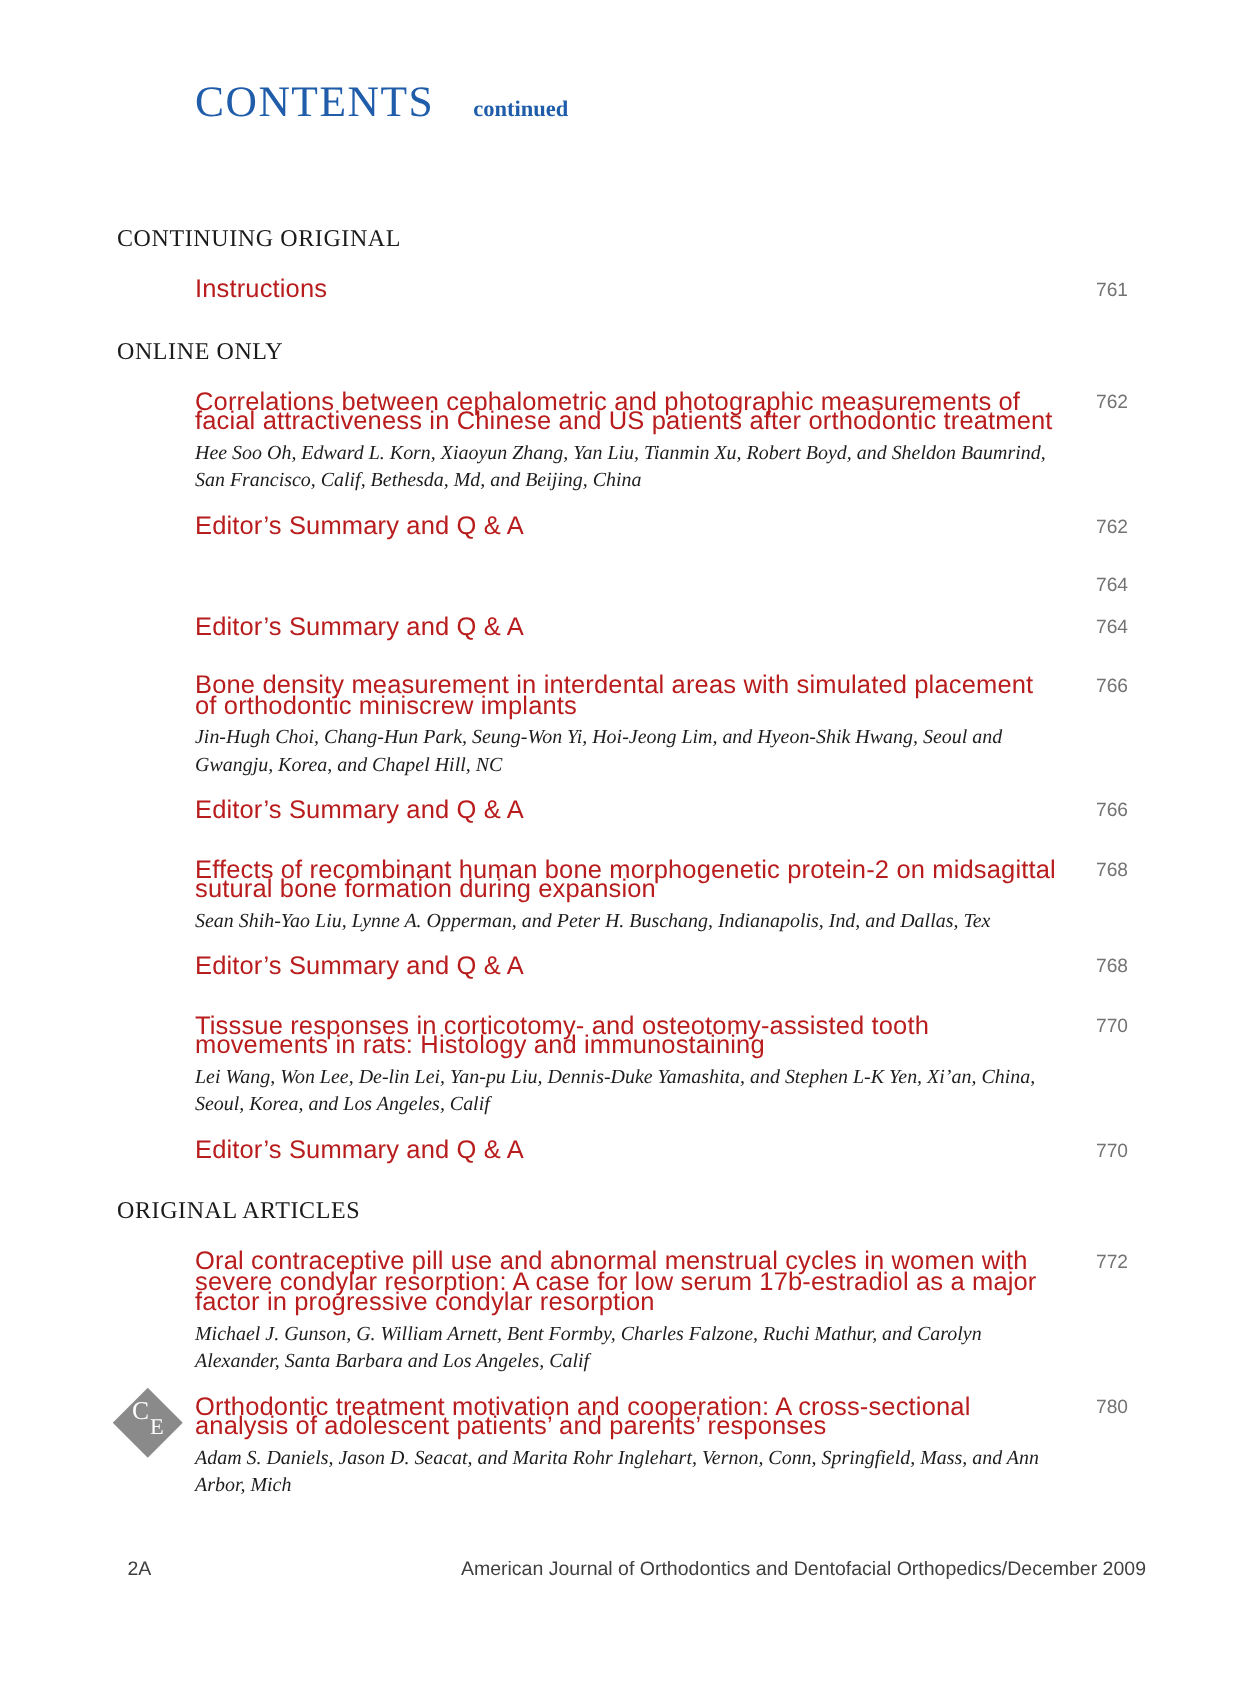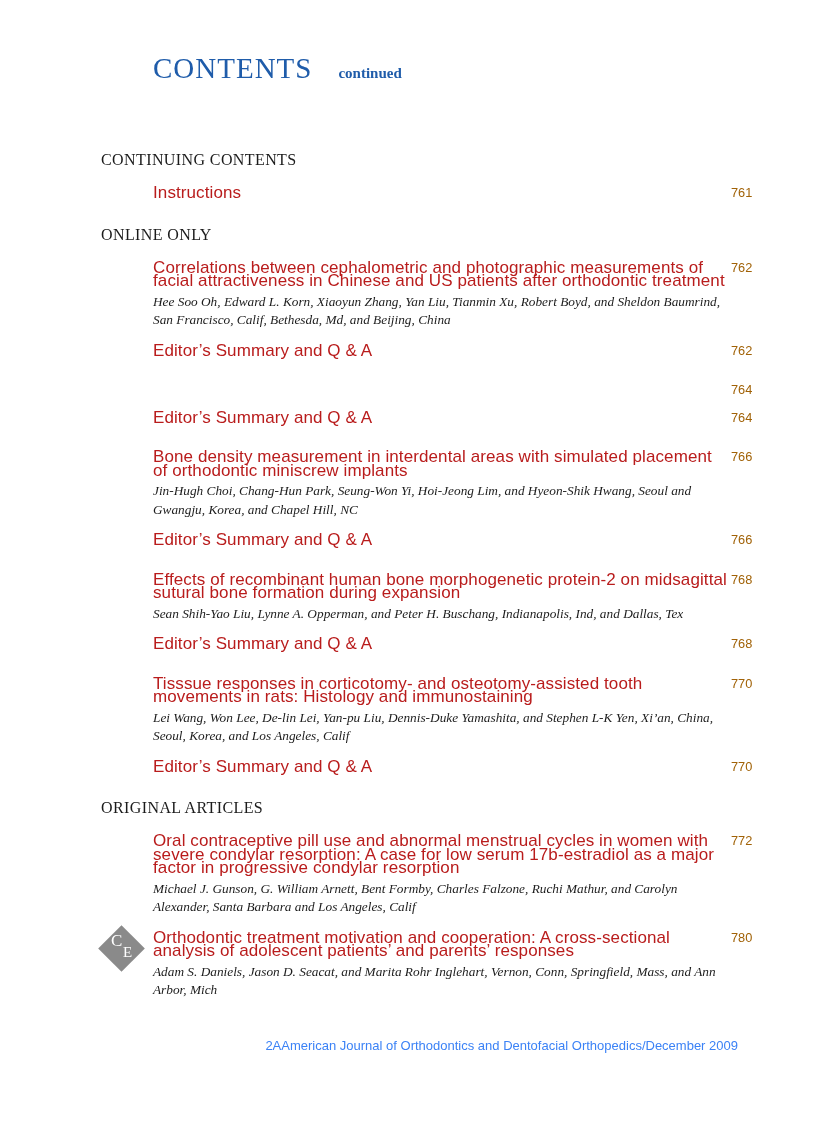--- a/index.html
+++ b/index.html
@@ -6,21 +6,21 @@
   .page {
     position:relative;
     width:838px; height:1122px;
     margin:0 auto;
     background:#ffffff;
     overflow:hidden;
     font-family:"Liberation Sans", sans-serif;
   }
   .content {
     position:absolute;
-    left:101px; right:86px; top:0;
+    left:78px; right:86px; top:0;
   }
 
   
   .header { padding-top:52px; padding-left:52px; }
   .contents-title {
     font-family:"Liberation Serif", serif;
     font-size:29px;
     letter-spacing:1px;
     color:#1f5caa;
   }
@@ -70,21 +70,21 @@
     max-width:600px;
     font-style:italic;
   }
   .entry-page {
     margin-left:auto;
     width:36px;
     text-align:right;
     font-family:"Liberation Sans", sans-serif;
     font-size:12.8px;
     line-height:13.5px;
-    color:#a16207;
+    color:#737373;
   }
 
   
   .ce-badge {
     position:absolute;
     left:-3px; top:-6px;
     width:48px; height:48px;
     pointer-events:none;
   }
   .ce-diamond {
@@ -98,43 +98,43 @@
     position:absolute;
     font-family:"Liberation Serif", serif;
     color:#ffffff;
   }
   .ce-letter.c { left:13px; top:6px;  font-size:17px; }
   .ce-letter.e { left:25px; top:19px; font-size:15px; }
 
   
   .footer {
     position:absolute;
-    left:85px; right:100px;
+    left:85px; right:74px;
     top:1038px;
     display:flex;
-    justify-content:flex-end;
+    justify-content:space-between;
     align-items:baseline;
     font-family:"Liberation Sans", sans-serif;
     font-size:13px;
-    color:#3b82f6;
+    color:#404040;
   }
 </style>
 </head>
 <body>
 
 <div class="page">
   <div class="content">
 
     <div class="header">
       <span class="contents-title">CONTENTS</span><span class="contents-continued">continued</span>
     </div>
 
     <div id="sections">
         <div class="section">
-          <div class="section-heading">CONTINUING CONTENTS</div>
+          <div class="section-heading">CONTINUING ORIGINAL</div>
           <div class="entries">
             <div class="entry plain">
               <div class="entry-body">
                 <div class="entry-title">Instructions</div>
               </div>
               <div class="entry-page">761</div>
             </div>
           </div>
         </div>
         <div class="section">

